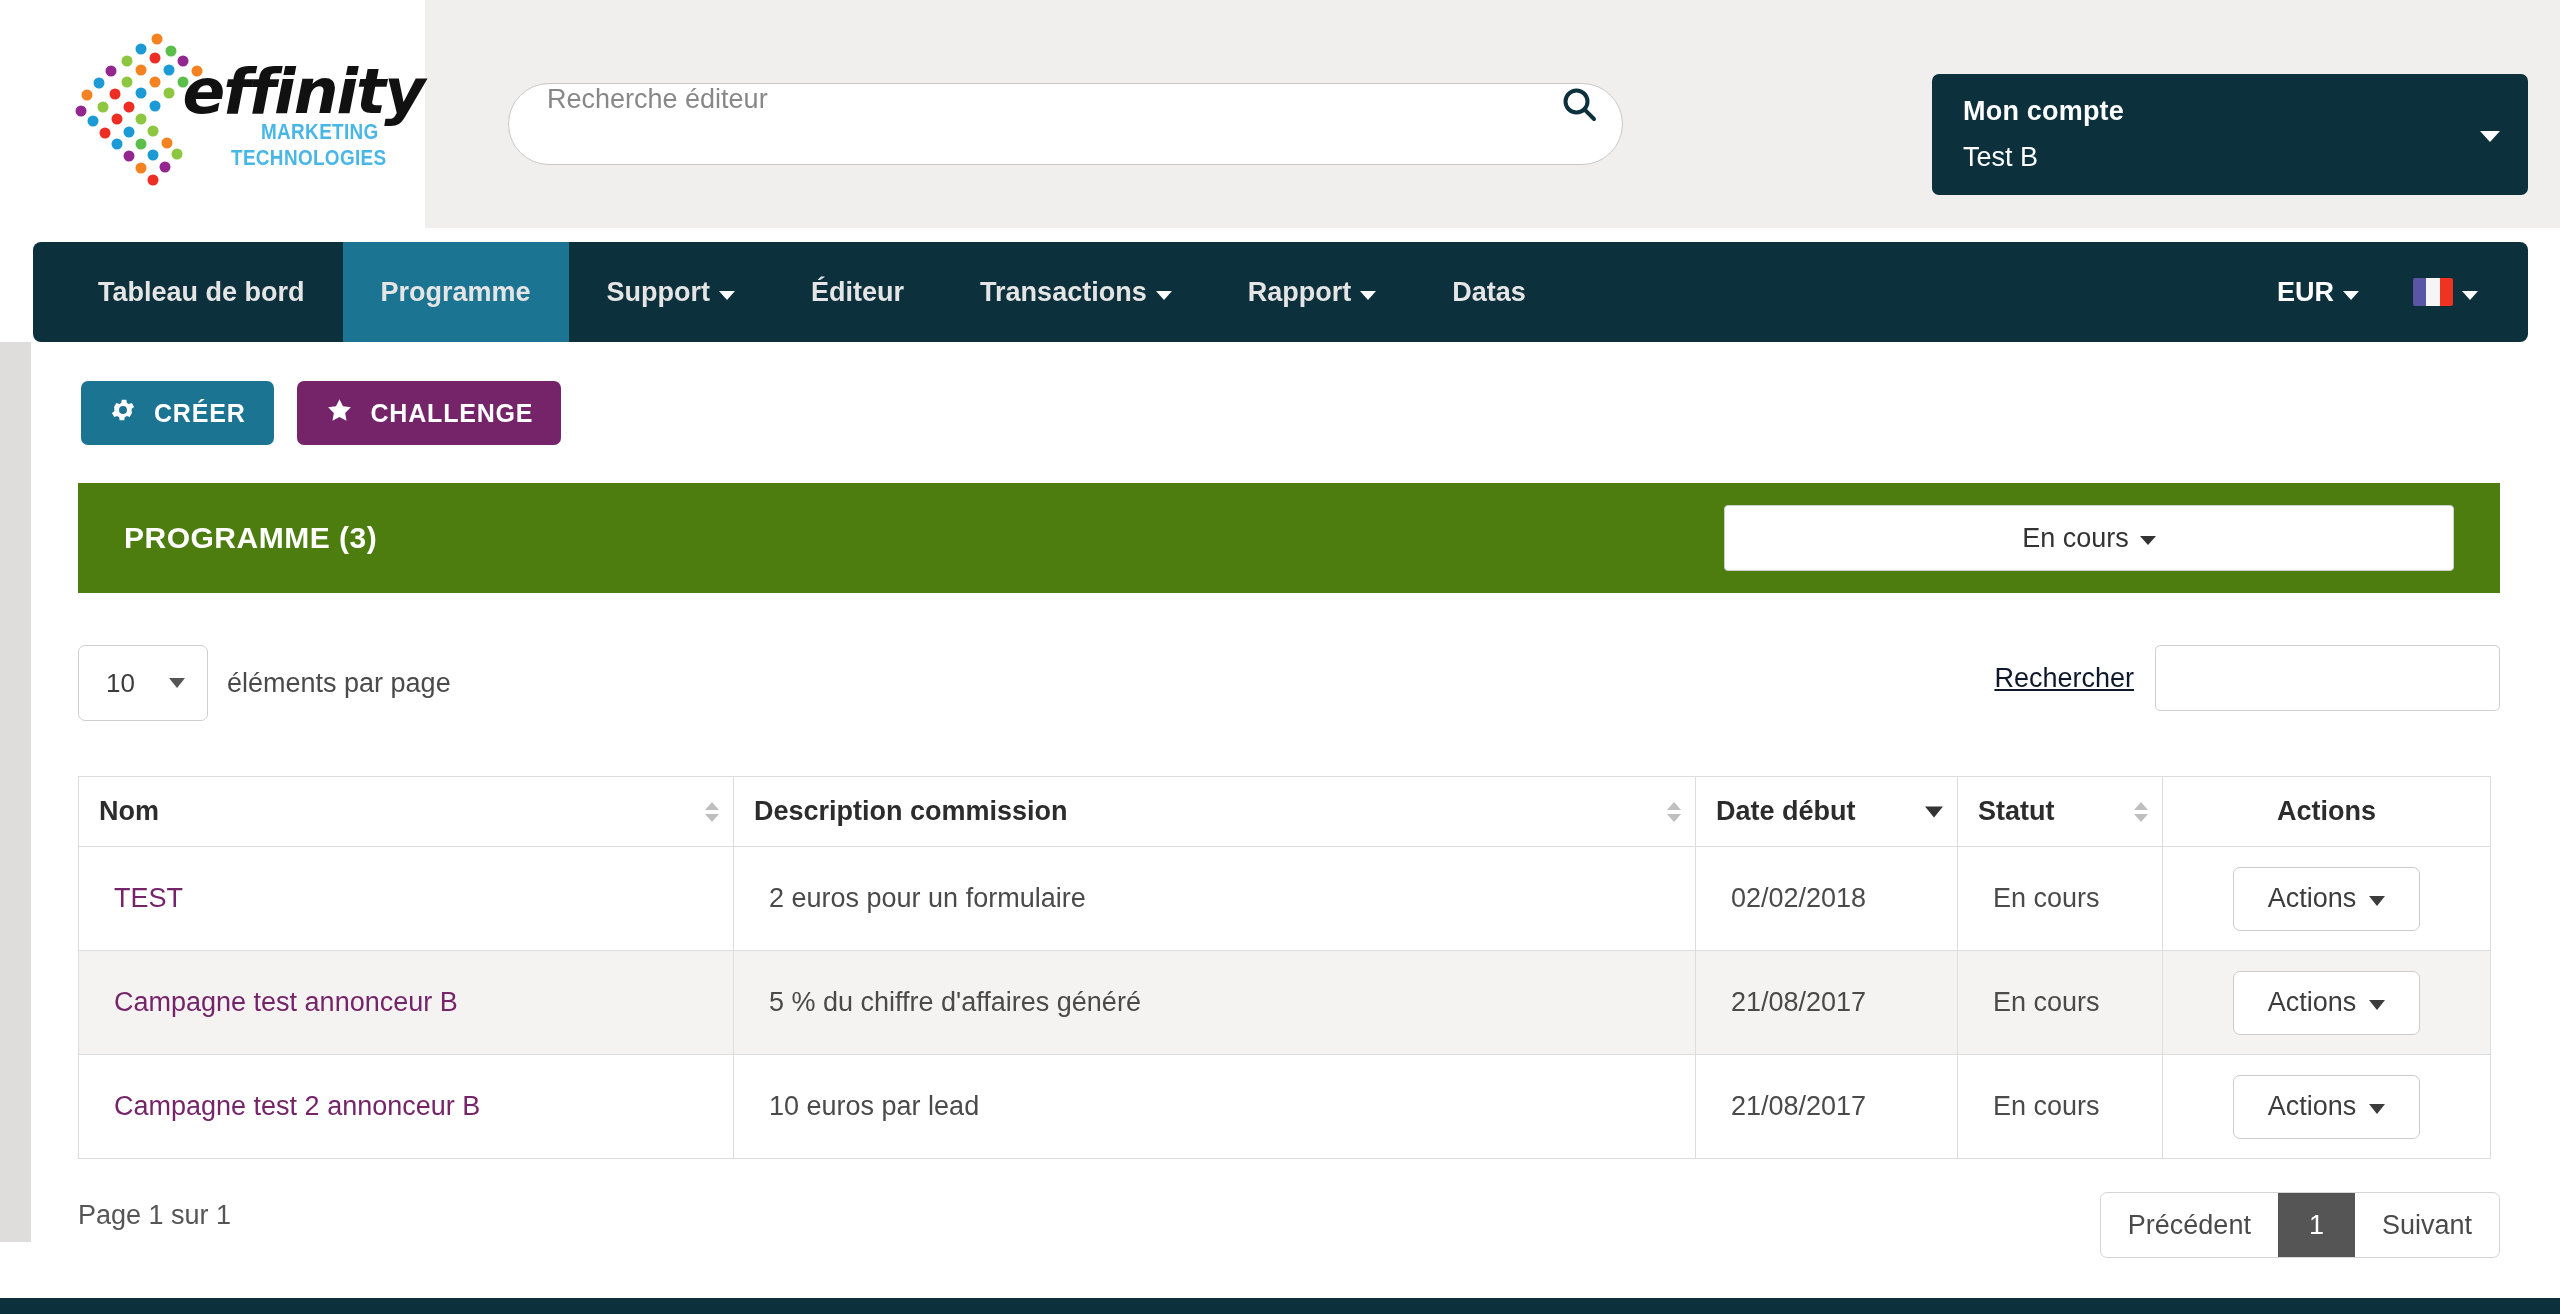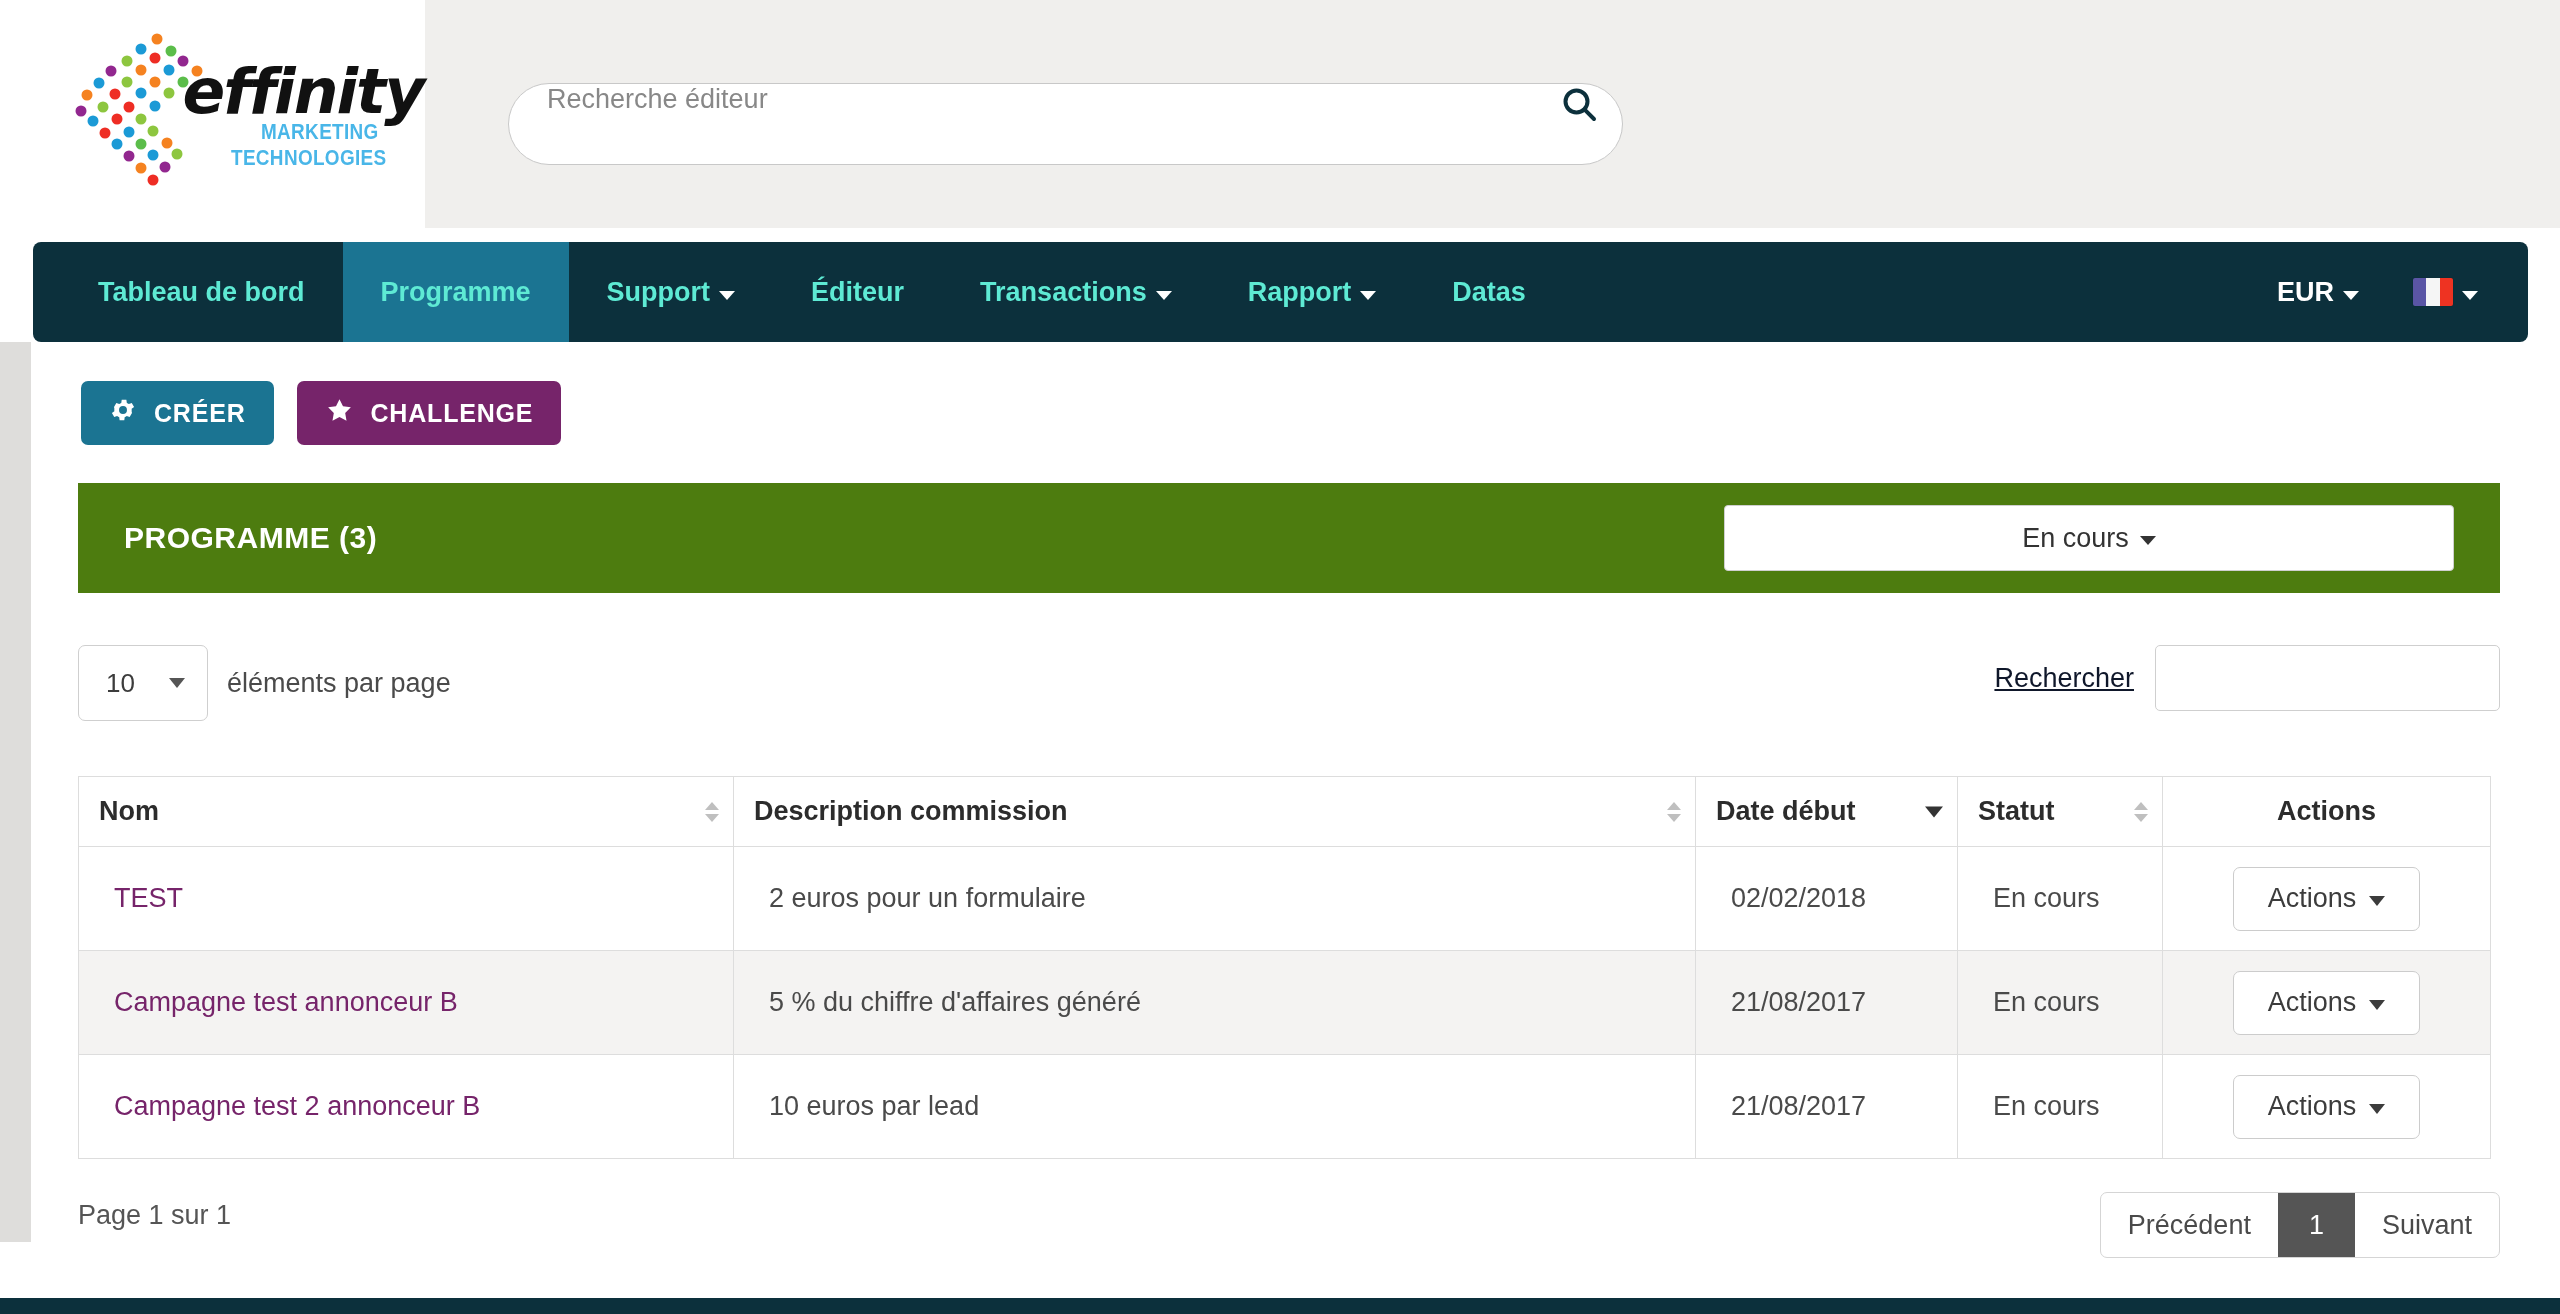--- a/index.html
+++ b/index.html
@@ -117,21 +117,21 @@
     width: 2495px; height: 100px;
     background: #0c303c;
     border-radius: 8px;
     display: flex;
     align-items: stretch;
   }
   .nav-item {
     display: flex;
     align-items: center;
     padding: 0 38px;
-    color: #5eead4;
+    color: #e5e5e5;
     font-size: 27px;
     font-weight: bold;
     white-space: nowrap;
     cursor: pointer;
   }
   .nav-item:first-child { border-radius: 8px 0 0 8px; padding-left: 65px; }
   .nav-item.active { background: #1b7492; }
   .nav-caret {
     display: inline-block;
     margin-left: 9px;
@@ -419,20 +419,25 @@
   <div class="search-box">
     <input type="text" placeholder="Recherche éditeur" style="">
     <span class="search-ico">
       <svg width="40" height="40" viewBox="0 0 24 24" fill="none" stroke="#0c303c" stroke-width="2.4" stroke-linecap="round">
         <circle cx="10.5" cy="10.5" r="6.6"></circle>
         <line x1="15.4" y1="15.4" x2="21" y2="21"></line>
       </svg>
     </span>
   </div>
 
+  <div class="account-box">
+    <div class="l1">Mon compte</div>
+    <div class="l2">Test B</div>
+    <span class="caret-w"></span>
+  </div>
 </div>
 
 <div class="navbar">
   <div class="nav-item">
     <span>Tableau de bord</span>
   </div>
   <div class="nav-item active">
     <span>Programme</span>
   </div>
   <div class="nav-item">

